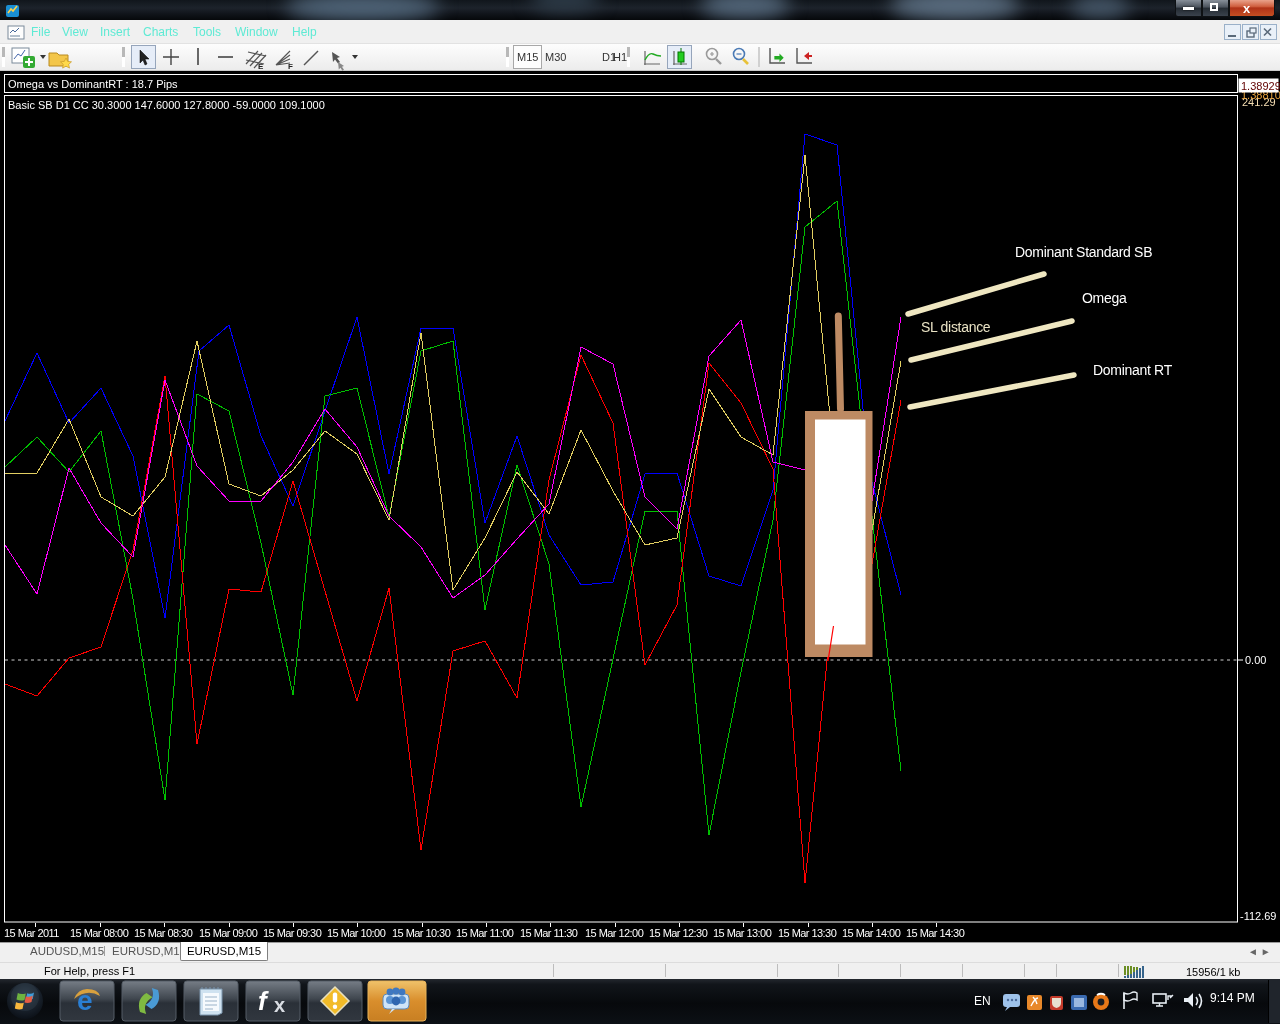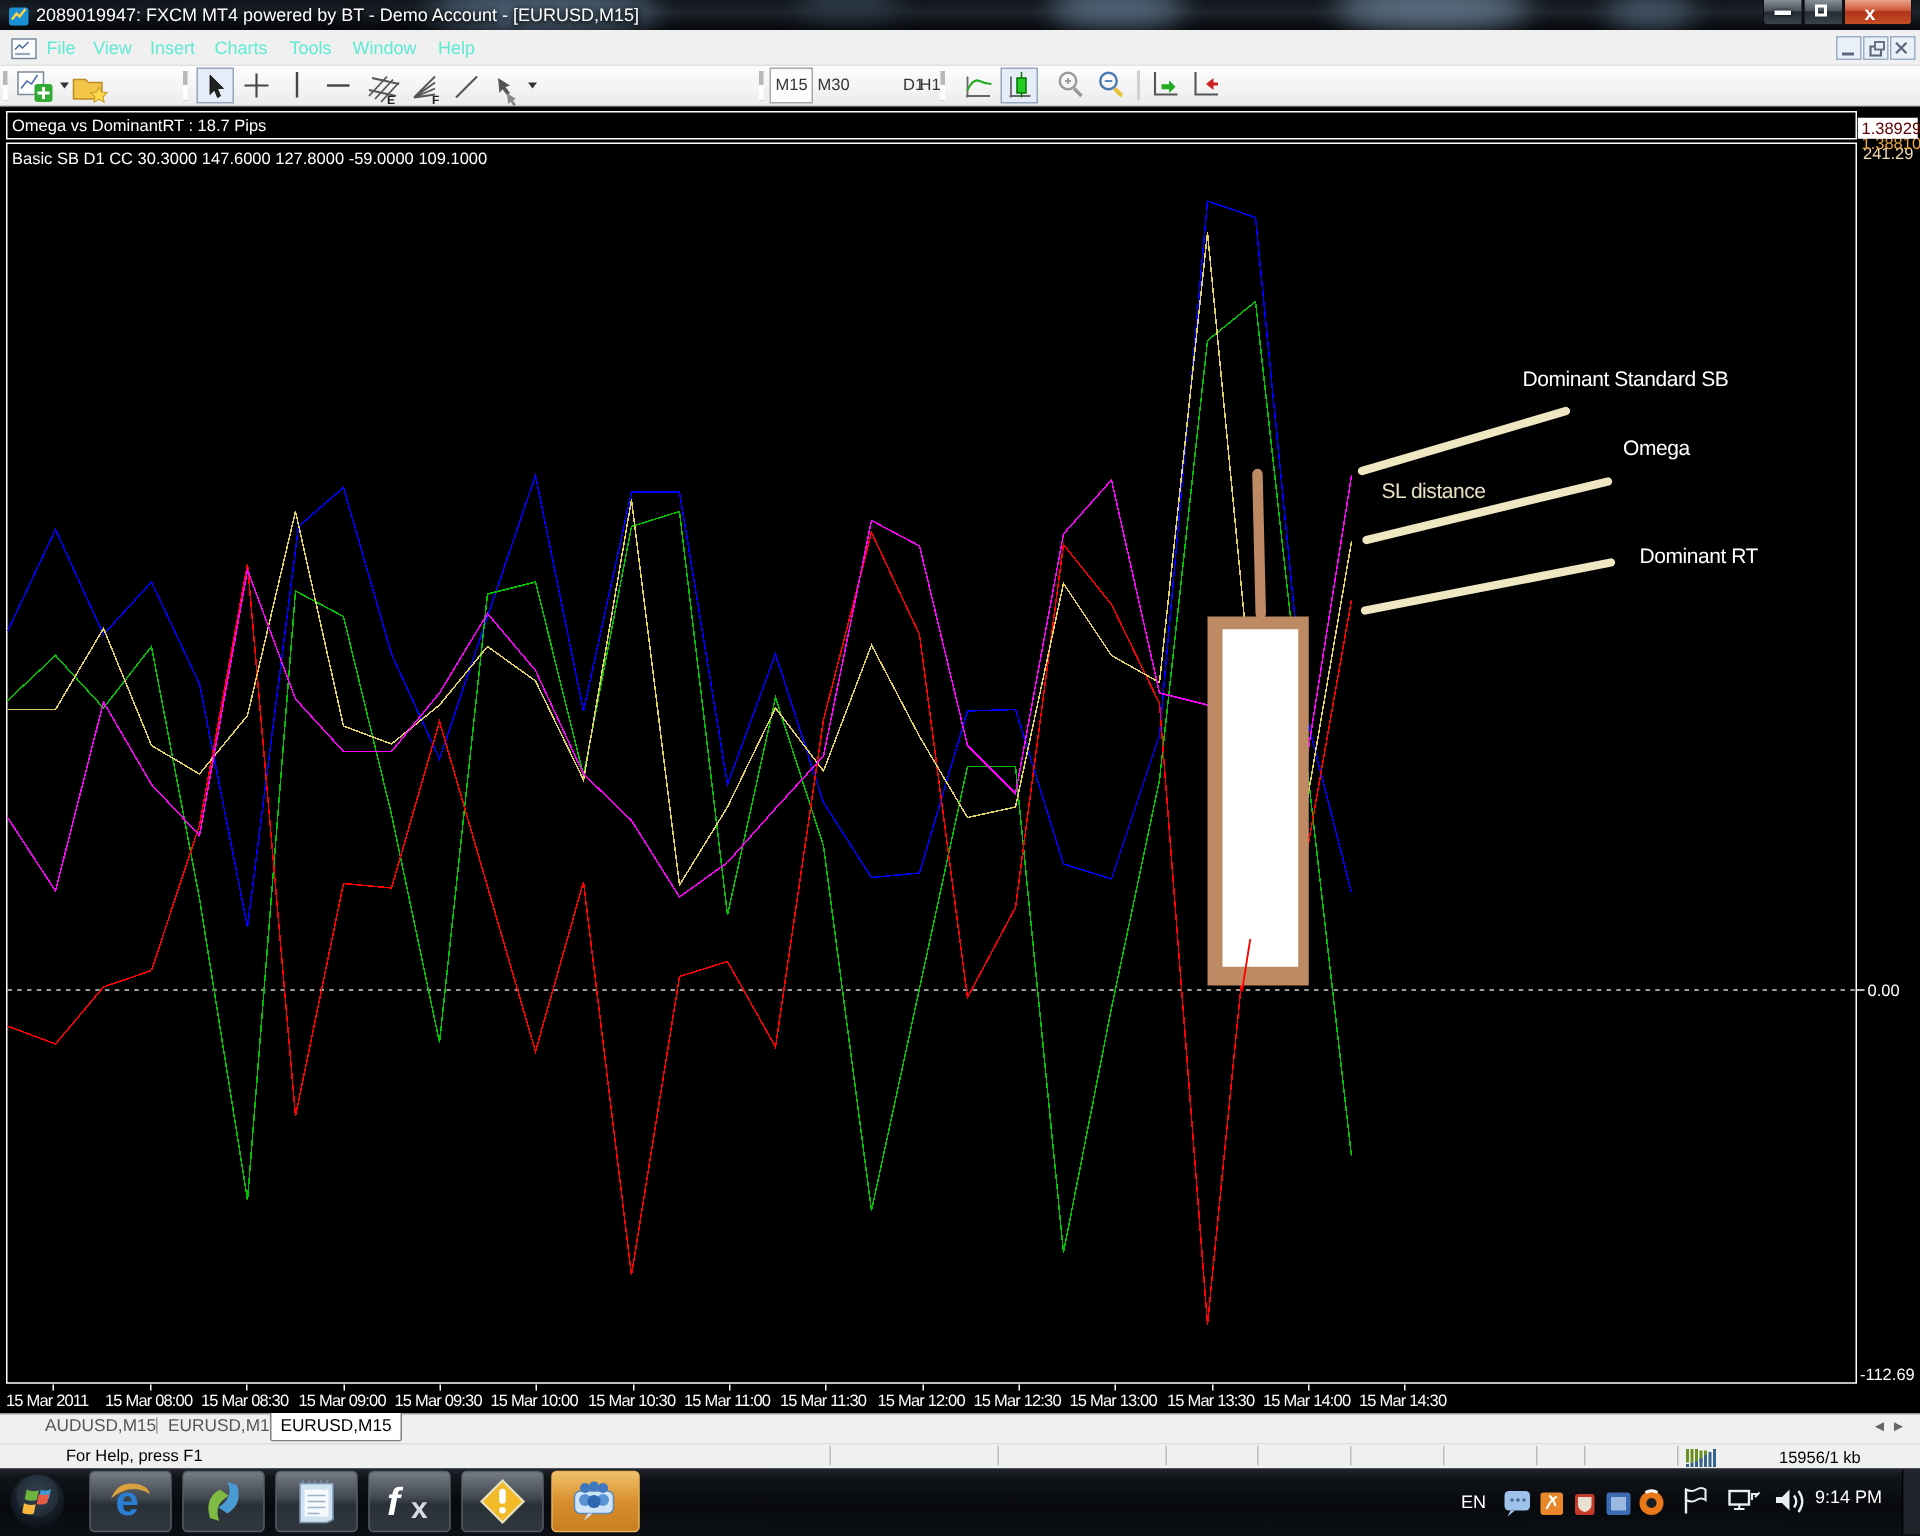--- a/index.html
+++ b/index.html
@@ -40,21 +40,20 @@
     <div class="blob" style="left:285px;top:-7px;width:155px;height:28px;background:#4f6478;"></div>
     <div class="blob" style="left:700px;top:-8px;width:90px;height:26px;background:#54687c;"></div>
     <div class="blob" style="left:890px;top:-10px;width:130px;height:30px;background:#5a6d80;"></div>
     <div class="blob" style="left:1070px;top:-4px;width:60px;height:22px;background:#47596b;"></div>
     <div class="blob" style="left:530px;top:-12px;width:70px;height:24px;background:#2e3c49;"></div>
   </div>
   <svg class="abs" style="left:5px;top:3px;" width="16" height="16" viewBox="0 0 16 16">
       <rect x="1" y="2" width="13" height="12" rx="2" fill="#1a8fd4"></rect>
       <path d="M3 10 l3 -4 2 2 4 -5" stroke="#ffd24a" stroke-width="1.6" fill="none"></path>
     </svg>
-  <div id="title-text" class="abs">2089019947: FXCM MT4 powered by BT - Demo Account - [EURUSD,M15]</div>
   <div id="wbtns" class="abs">
     <div class="wb min"></div>
       <div class="wb max"></div>
       <div class="wb cls"></div>
     <div class="wbg" style="left:8px;top:7px;width:11px;height:3px;background:#fff;box-shadow:0 0 2px #000;"></div>
     <div class="wbg" style="left:35px;top:3px;width:8px;height:8px;border:2px solid #fff;background:transparent;"></div>
     <div class="wbg" style="left:68px;top:1px;font-size:13px;">x</div>
   </div>
 
   <svg class="abs" style="left:0;top:71px;" width="1280" height="871" viewBox="0 71 1280 871">

